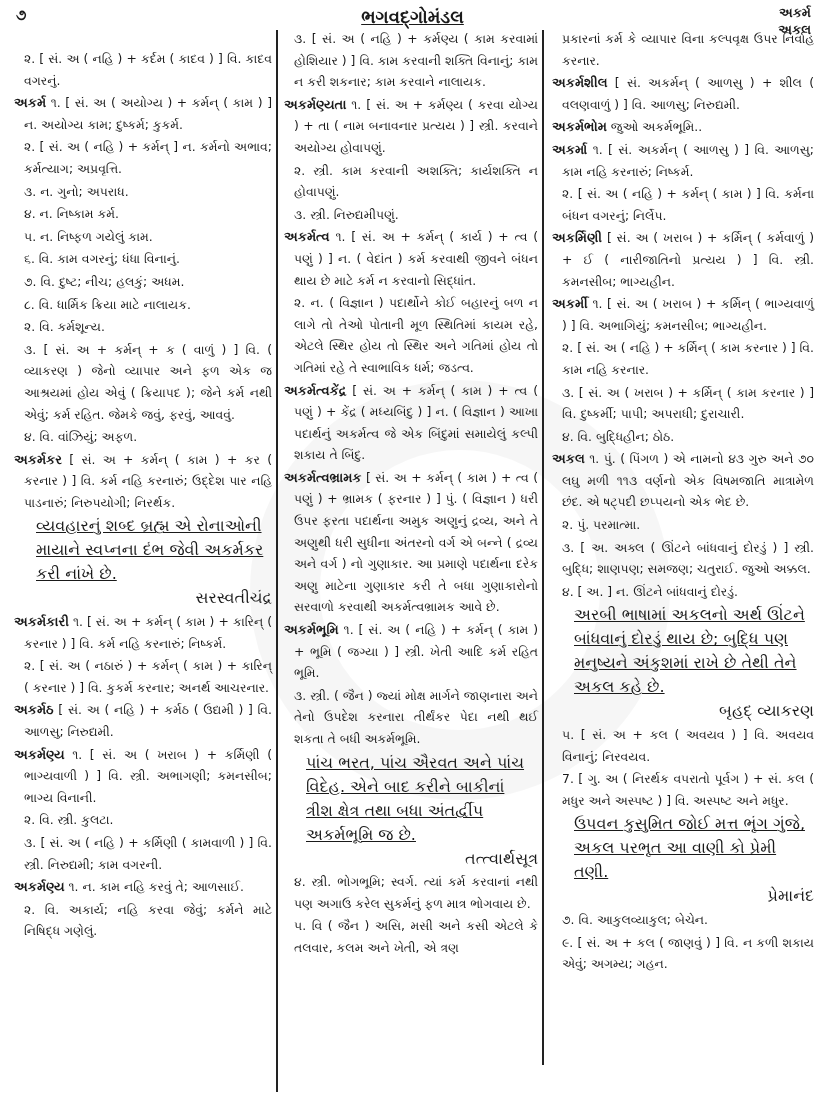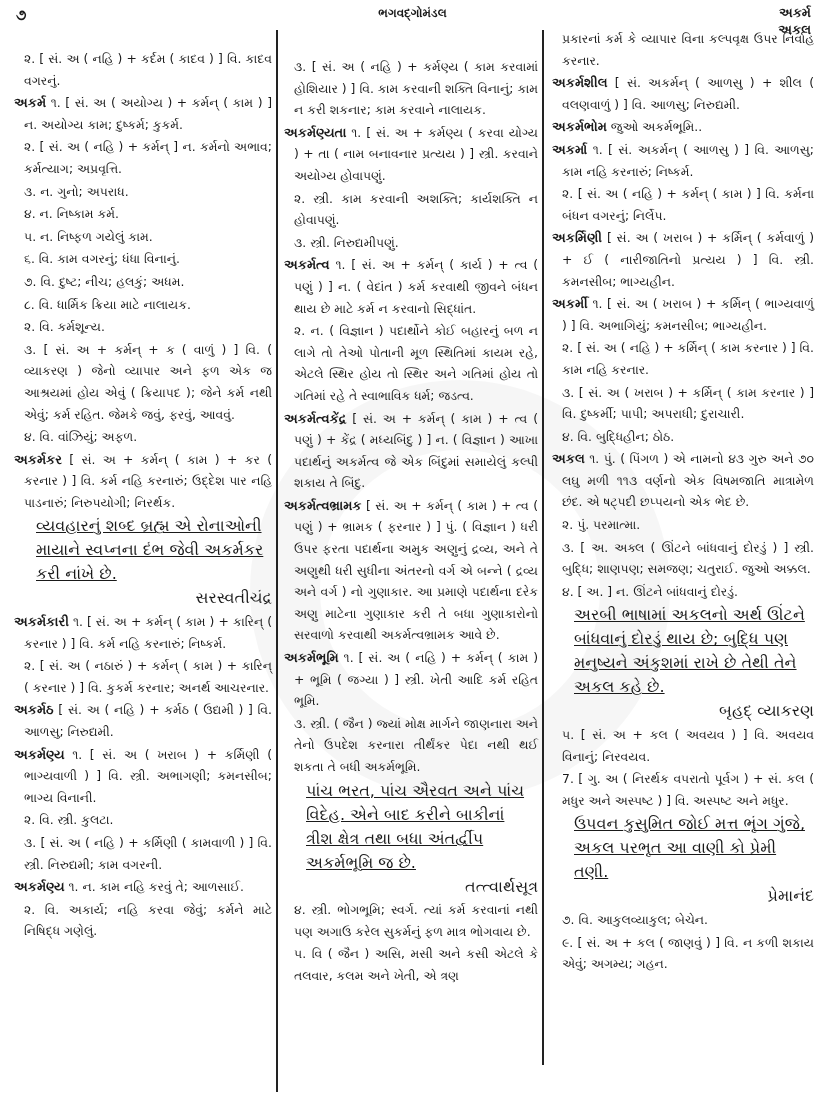--- a/index.html
+++ b/index.html
@@ -2,25 +2,25 @@
 <html><head>
 <meta charset="utf-8">
 <style>
   html,body{margin:0;padding:0;background:#fff;}
   body{width:825px;height:1103px;position:relative;overflow:hidden;
        font-family:"DejaVu Sans",sans-serif;color:#1a1a1a;}
   .watermark{position:absolute;left:250px;top:380px;width:420px;height:420px;
        border-radius:50%;border:70px solid rgba(0,0,0,0.035);box-sizing:border-box;pointer-events:none;}
   .header{position:absolute;left:0;top:0;width:825px;height:36px;}
   .pnum{position:absolute;left:16px;top:6px;font-size:15px;font-weight:bold;}
-  .ptitle{position:absolute;left:0;right:0;top:6px;text-align:center;font-size:12px;font-weight:bold;}
+  .ptitle{position:absolute;left:0;right:0;top:6px;text-align:center;font-size:18px;font-weight:bold;text-decoration:underline;}
   .guide{position:absolute;right:14px;top:4px;text-align:right;font-size:13px;font-weight:bold;line-height:17px;}
   .col{position:absolute;top:28px;font-size:12.4px;line-height:21.6px;}
   .c1{left:14px;width:258px;margin-top:20px;}
-  .c2{left:284px;width:254px;margin-top:28px;}
+  .c2{left:284px;width:254px;}
   .c3{left:552px;width:262px;}
   .rule{position:absolute;top:30px;width:0;border-left:2px solid #222;}
   .r1{left:276px;height:1062px;}
   .r2{left:542px;height:1035px;}
   .entry{margin:0 0 1px 0;text-align:justify;padding-left:10px;text-indent:-10px;}
   .sense{margin:0 0 1px 0;padding-left:10px;text-align:justify;}
   .hw{font-weight:bold;font-size:13px;}
   .quote{font-size:16px;line-height:24px;padding-left:22px;padding-right:4px;margin:1px 0;text-decoration:underline;}
   .src{text-align:right;font-size:16px;font-weight:normal;margin:0 0 2px 0;}
 </style>

